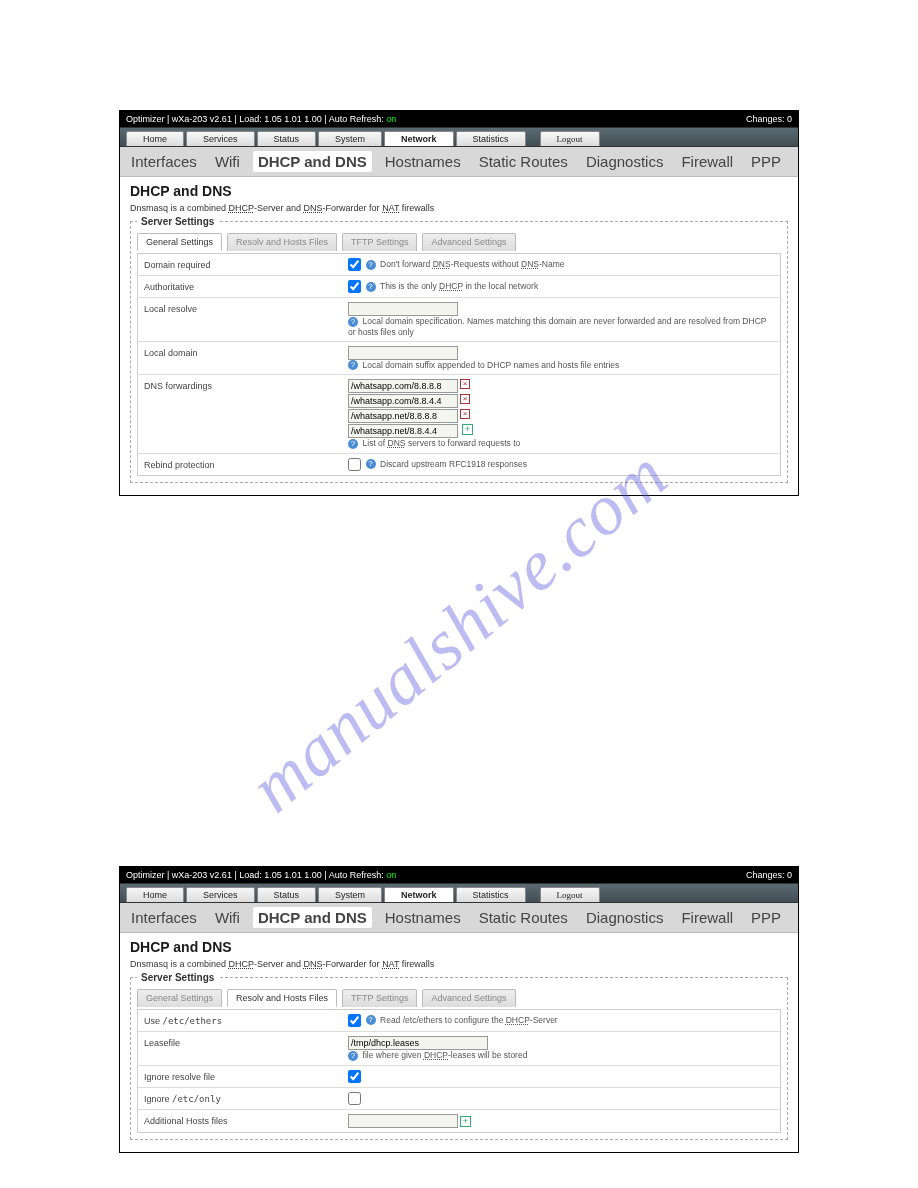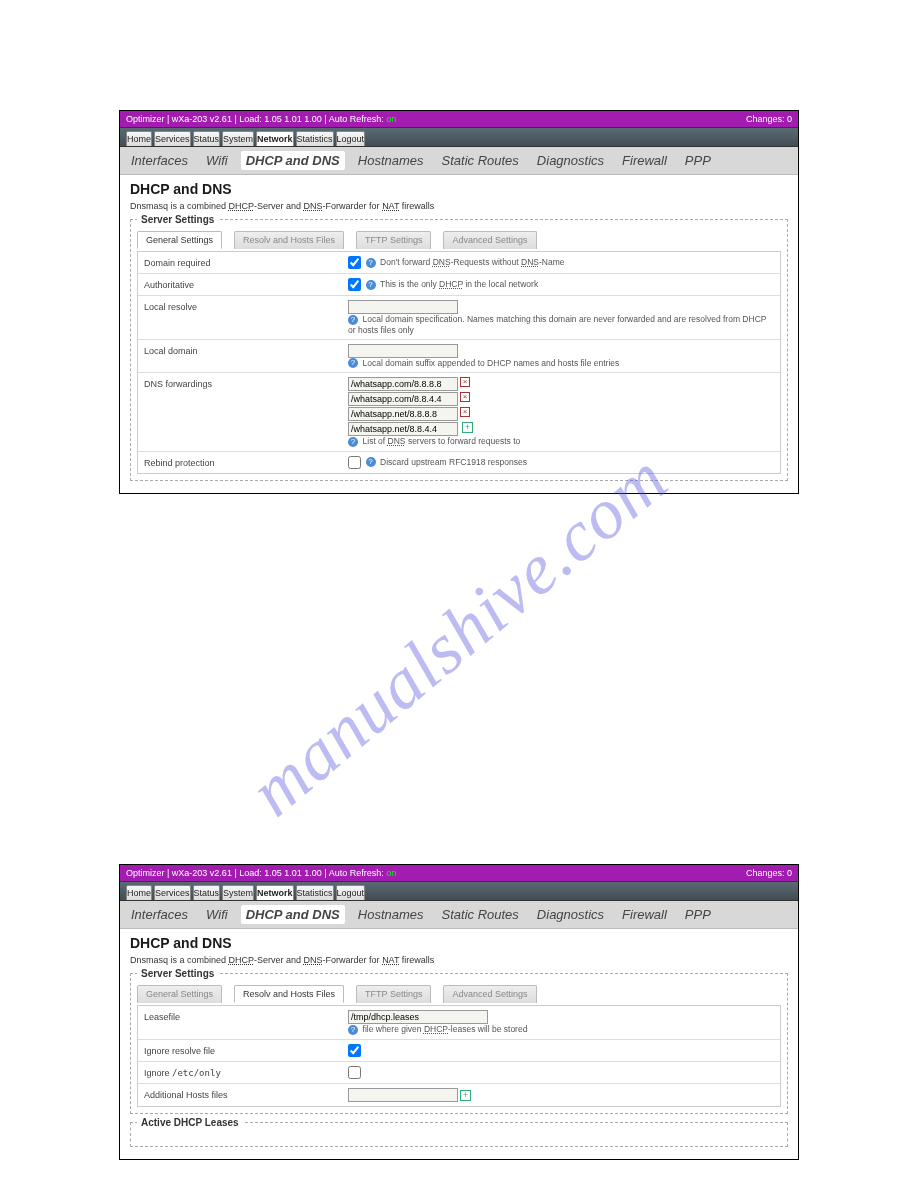--- a/index.html
+++ b/index.html
@@ -25,65 +25,66 @@
     letter-spacing: 1px;
     white-space: nowrap;
   }
   .shot {
     margin: 110px auto;
     width: 680px;
     border: 1px solid #000;
     position: relative;
   }
   .topbar {
-    background: #a21caf;
+    background: #000000;
     color: #fff;
     font-size: 9px;
     padding: 3px 6px;
     display: flex;
     justify-content: space-between;
     align-items: center;
   }
   .topbar .on { color: #0f0; }
   .chrome {
     background: linear-gradient(#5a6a73, #424d53);
     border-top: 1px solid #333;
     border-bottom: 1px solid #333;
     padding: 3px 6px 0 6px;
   }
   .tabrow { display: flex; gap: 2px; align-items: flex-end; }
   .tab {
     background: linear-gradient(#f7f7f7, #dcdcdc);
     border: 1px solid #888;
     border-bottom: none;
-    padding: 2px 0;
+    padding: 2px 16px;
     font-size: 9px;
     color: #222;
     cursor: pointer;
     border-radius: 2px 2px 0 0;
   }
   .tab.active {
     background: #fff;
     font-weight: bold;
   }
   .tab.logout {
+    margin-left: 12px;
+    font-family: Liberation Serif, serif;
   }
   .subtabrow {
     background: #d8d8d8;
     padding: 4px 6px;
     display: flex;
     gap: 8px;
     border-bottom: 1px solid #bbb;
   }
   .subtab {
-    font-size: 13px;
+    font-size: 15px;
     color: #444;
     cursor: pointer;
     padding: 2px 5px;
-    font-style: italic;
   }
   .subtab.active {
     font-weight: bold;
     background: #fff;
     border-radius: 2px;
   }
   .content {
     background: #fff;
     padding: 6px 10px;
   }
@@ -109,21 +110,21 @@
     font-weight: bold;
     color: #333;
     background: #fff;
     padding: 0 4px;
     position: relative;
     top: -12px;
     display: inline-block;
   }
   .innertabs {
     display: flex;
-    gap: 12px;
+    gap: 5px;
     margin-top: -6px;
     margin-bottom: 2px;
   }
   .itab {
     background: linear-gradient(#eee, #ddd);
     border: 1px solid #bbb;
     border-bottom: none;
     padding: 3px 8px;
     font-size: 9px;
     color: #888;
@@ -373,20 +374,30 @@
     <div class="fieldset">
       <span class="fieldset-legend">Server Settings</span>
       <div class="innertabs">
         <div class="itab">General Settings</div>
         <div class="itab active">Resolv and Hosts Files</div>
         <div class="itab">TFTP Settings</div>
         <div class="itab">Advanced Settings</div>
       </div>
       <div class="formarea">
         <div class="frow">
+          <div class="flabel">
+            <span>Use </span><span class="mono">/etc/ethers</span>
+          </div>
+          <div class="fval">
+            <input type="checkbox" checked="" style="">
+            <span class="hinticon">?</span>
+            <span class="hint"><span>Read </span><span class="mono">/etc/ethers</span><span> to configure the </span><span class="ul">DHCP</span><span>-Server</span></span>
+          </div>
+        </div>
+        <div class="frow">
           <div class="flabel">Leasefile</div>
           <div class="fval">
             <input type="text" class="wide" value="/tmp/dhcp.leases" style=""><br>
             <span class="hinticon">?</span>
             <span class="hint"><span>file where given </span><span class="ul">DHCP</span><span>-leases will be stored</span></span>
           </div>
         </div>
         <div class="frow">
           <div class="flabel">Ignore resolve file</div>
           <div class="fval">
@@ -402,19 +413,16 @@
           </div>
         </div>
         <div class="frow">
           <div class="flabel">Additional Hosts files</div>
           <div class="fval">
             <input type="text" value="" style=""><span class="addbtn">+</span>
           </div>
         </div>
       </div>
     </div>
-    <div class="fieldset" style="margin-top:8px;">
-      <span class="fieldset-legend">Active DHCP Leases</span>
-    </div>
   </div>
 </div>
 
 </div>
 
 </body></html>

